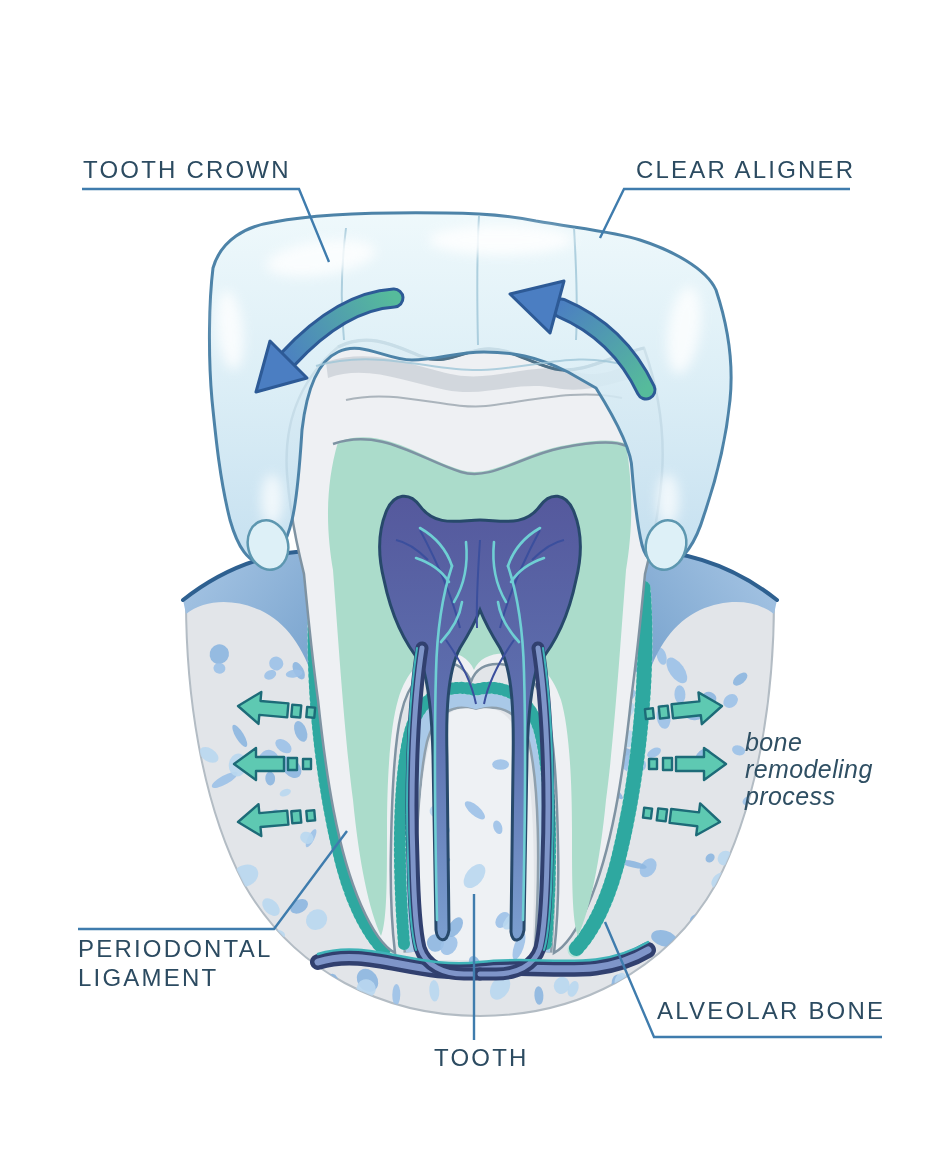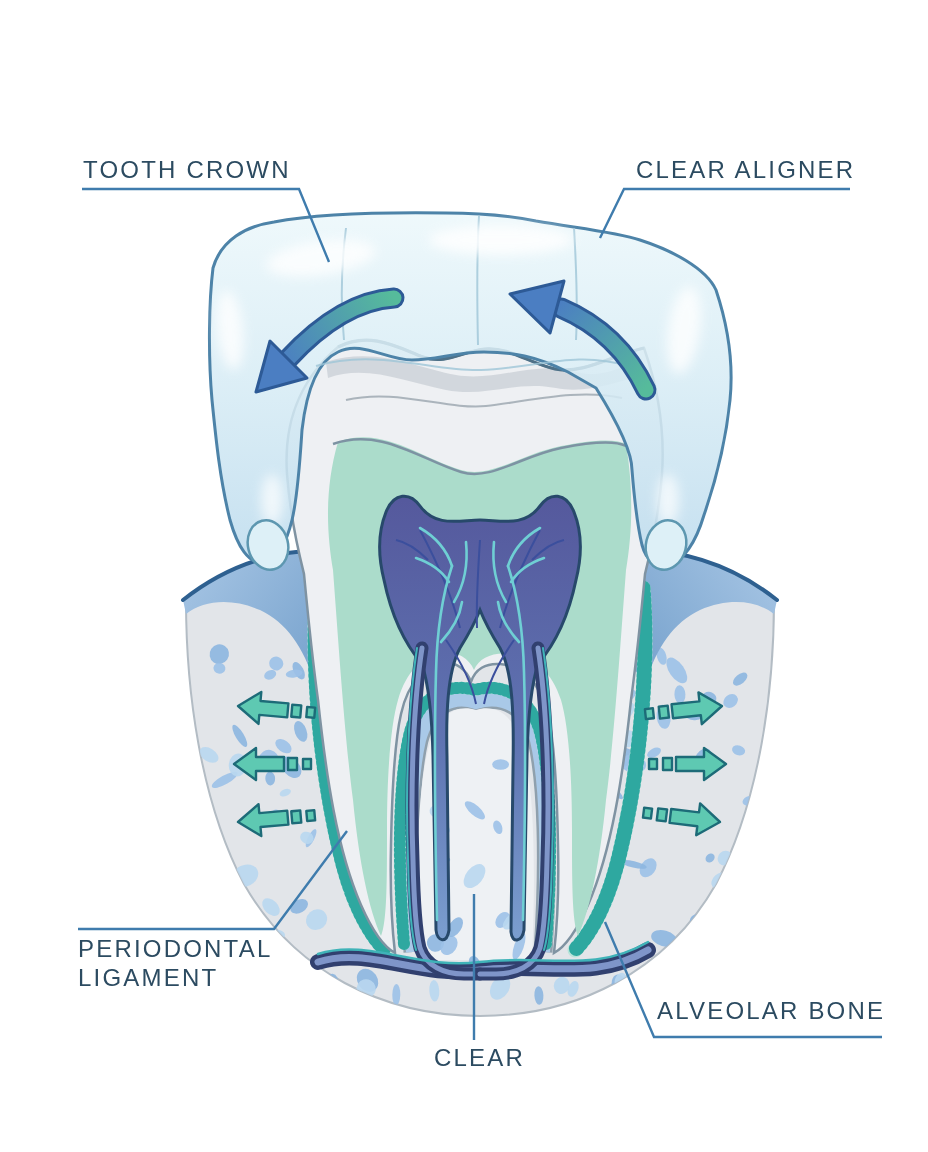--- a/index.html
+++ b/index.html
@@ -339,18 +339,23 @@
     <span class="ln">TOOTH CROWN</span>
   </div>
   <div class="label" style="left:62px;top:934px">
     <span class="ln">PERIODONTAL</span>
     <span class="ln">LIGAMENT</span>
   </div>
   <div class="label" style="left:620px;top:155px">
     <span class="ln">CLEAR ALIGNER</span>
   </div>
   <div class="label" style="left:418px;top:1043px">
-    <span class="ln">CLEAR</span>
+    <span class="ln">TOOTH</span>
   </div>
   <div class="label" style="left:641px;top:996px">
     <span class="ln">ALVEOLAR BONE</span>
   </div>
+  <div class="annotation" style="left:729px;top:729px">
+    <span class="ln">bone</span>
+    <span class="ln">remodeling</span>
+    <span class="ln">process</span>
+  </div>
 </div>
 
 </body></html>

